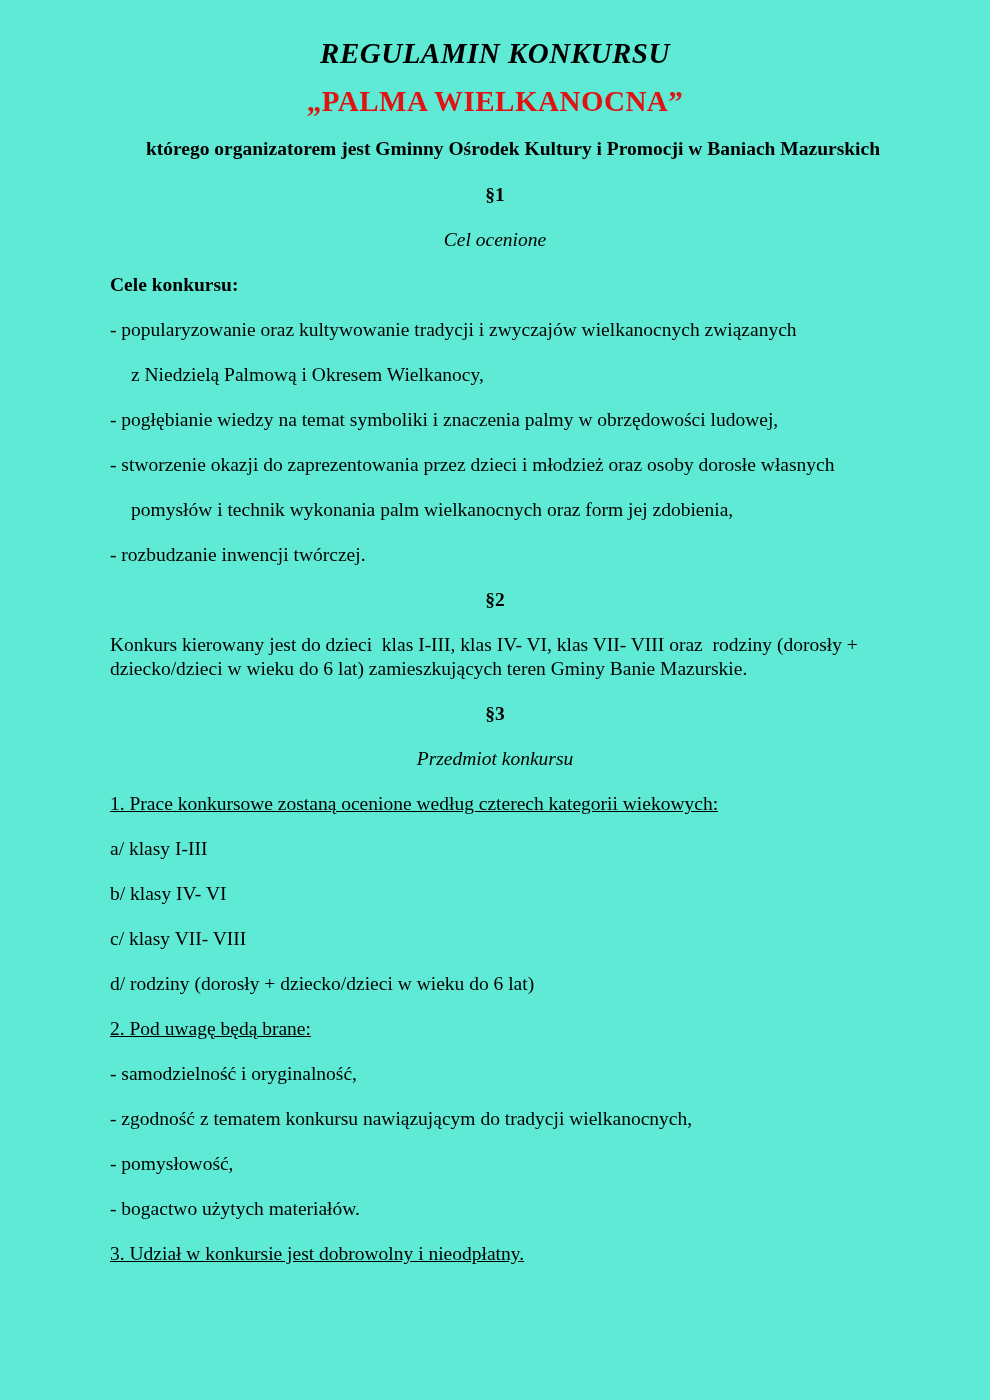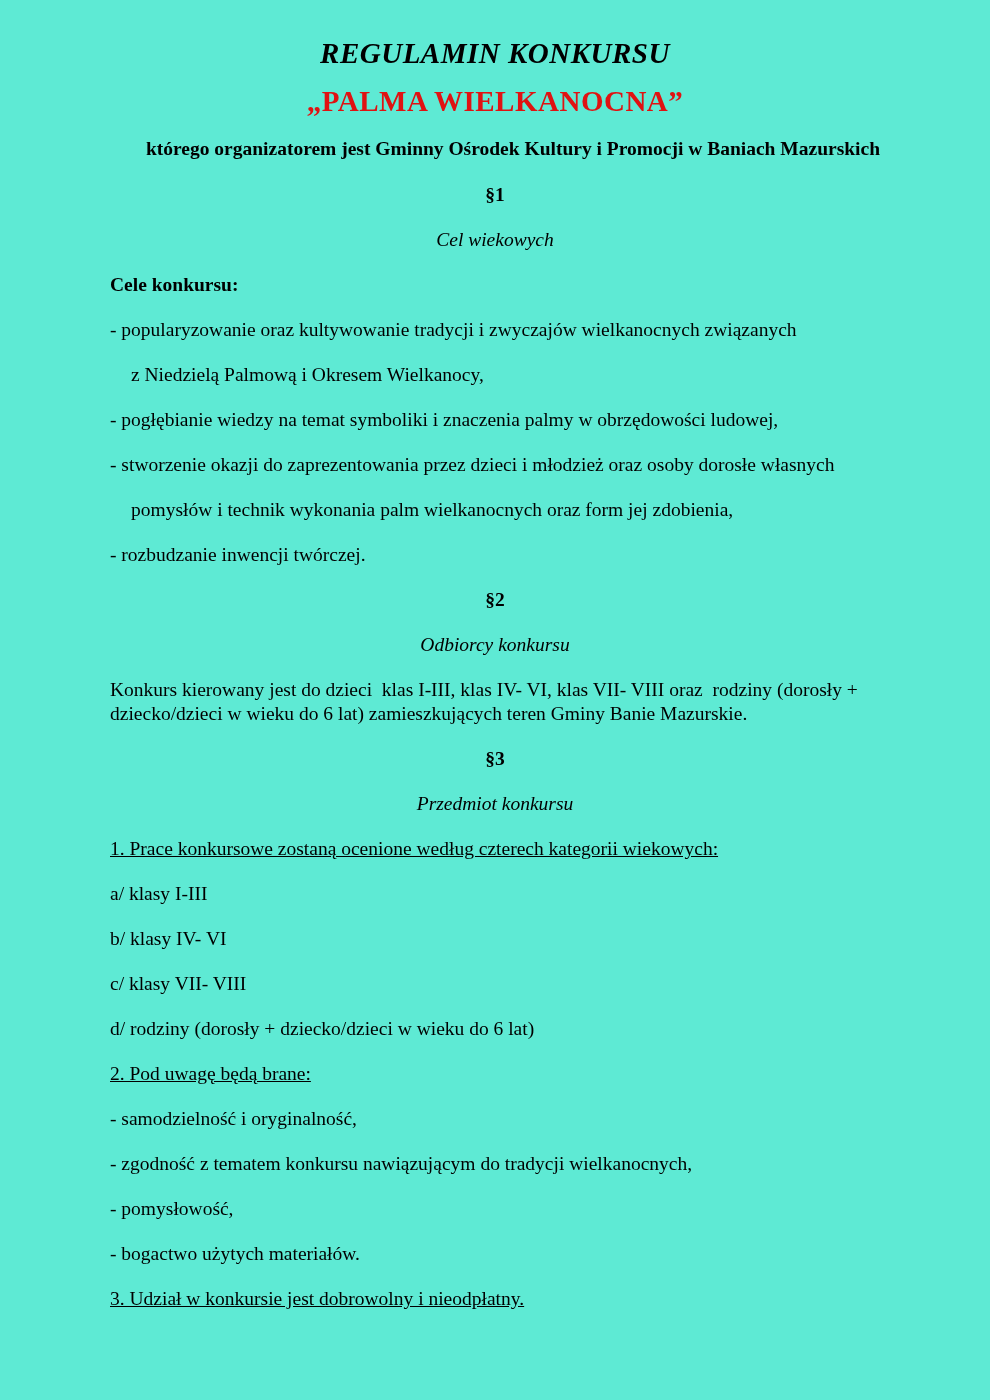--- a/index.html
+++ b/index.html
@@ -70,31 +70,30 @@
 
 <div class="page">
 
   <h1 class="doc-title">REGULAMIN KONKURSU</h1>
 
   <h2 class="doc-subtitle" style="color: rgb(224, 18, 18);">„PALMA WIELKANOCNA”</h2>
 
   <p class="organizer block">którego organizatorem jest Gminny Ośrodek Kultury i Promocji w Baniach Mazurskich</p>
 
   <p class="block sec-number">§1</p>
-  <p class="block sec-heading">Cel wiekowych</p>
+  <p class="block sec-heading">Cel ocenione</p>
   <p class="block bold">Cele konkursu:</p>
   <p class="block">- popularyzowanie oraz kultywowanie tradycji i zwyczajów wielkanocnych związanych</p>
   <p class="block cont">z Niedzielą Palmową i Okresem Wielkanocy,</p>
   <p class="block">- pogłębianie wiedzy na temat symboliki i znaczenia palmy w obrzędowości ludowej,</p>
   <p class="block">- stworzenie okazji do zaprezentowania przez dzieci i młodzież oraz osoby dorosłe własnych</p>
   <p class="block cont">pomysłów i technik wykonania palm wielkanocnych oraz form jej zdobienia,</p>
   <p class="block">- rozbudzanie inwencji twórczej.</p>
 
   <p class="block sec-number">§2</p>
-  <p class="block sec-heading">Odbiorcy konkursu</p>
   <div class="para-tight">
     <p>Konkurs kierowany jest do dzieci  klas I-III, klas IV- VI, klas VII- VIII oraz  rodziny (dorosły +</p>
     <p>dziecko/dzieci w wieku do 6 lat) zamieszkujących teren Gminy Banie Mazurskie.</p>
   </div>
 
   <p class="block sec-number">§3</p>
   <p class="block sec-heading">Przedmiot konkursu</p>
   <p class="block underline">1. Prace konkursowe zostaną ocenione według czterech kategorii wiekowych:</p>
   <p class="block">a/ klasy I-III</p>
   <p class="block">b/ klasy IV- VI</p>

